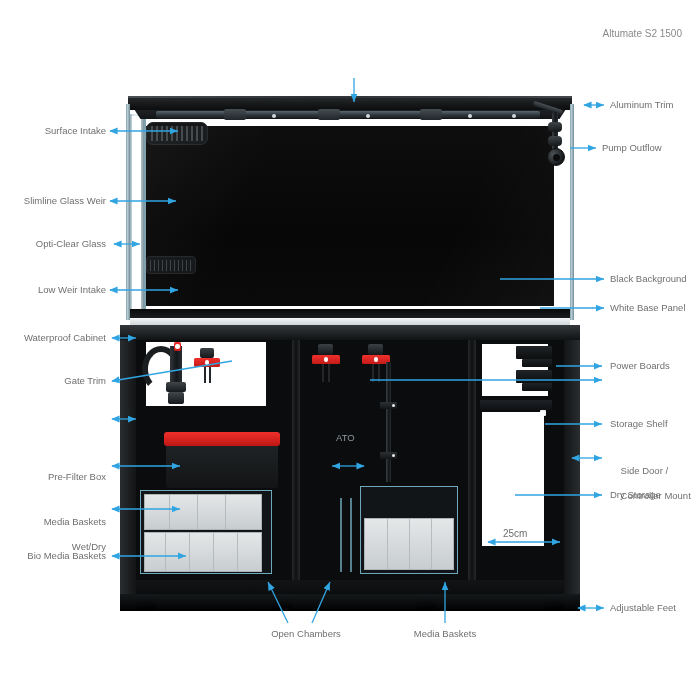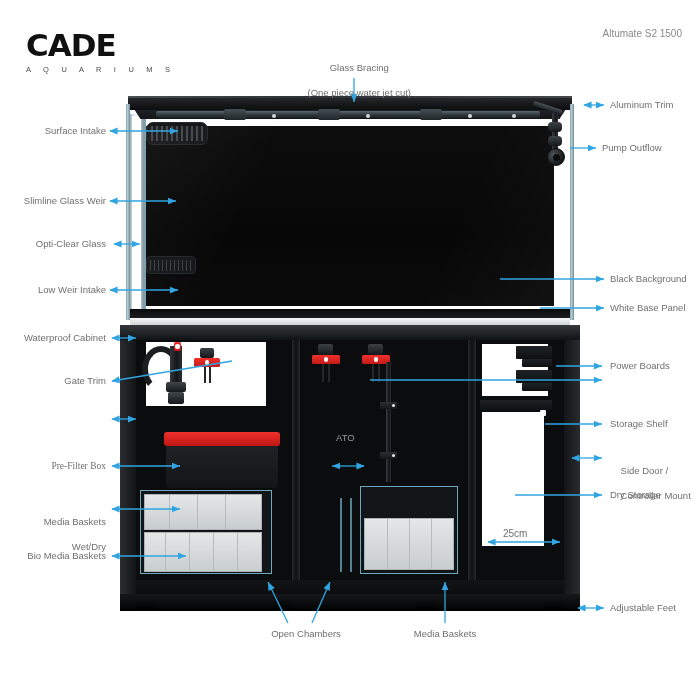--- a/index.html
+++ b/index.html
@@ -164,24 +164,20 @@
      clip-path:polygon(22% 0,78% 0,100% 72%,100% 100%,0 100%,0 72%);}
 
   .measure-txt{position:absolute;font-size:10px;color:#6f6f6f;}
   .ato-txt{position:absolute;font-size:9.5px;color:#8e9aa0;}
 </style>
 </head>
 <body>
 
 <div class="stage">
 
-  <div id="brand">
-    <div class="wordmark">CADE</div>
-    <div class="sub">A Q U A R I U M S</div>
-  </div>
   <div id="model">Altumate S2 1500</div>
 
   <div id="tank">
 
     <div id="display">
       <div class="blackbg"></div>
       <div class="glassbody" style="background:transparent;"></div>
       <div class="blackbg"></div>
 
       <div class="weir-outer"></div>
@@ -371,32 +367,28 @@
       <line x1="268" y1="583" x2="288" y2="624" marker-end="url(#ar)" transform="rotate(180 278 603)"></line>
       <line x1="330" y1="583" x2="312" y2="624" marker-end="url(#ar)" transform="rotate(180 321 603)"></line>
       <line x1="445" y1="583" x2="445" y2="624" marker-end="url(#ar)" transform="rotate(180 445 603)"></line>
 
       <line x1="348" y1="450" x2="348" y2="482" marker-start="url(#al)" marker-end="url(#ar)" transform="rotate(90 348 466)"></line>
 
       <line x1="488" y1="542" x2="560" y2="542" marker-start="url(#al)" marker-end="url(#ar)"></line>
     </g>
   </svg>
 
-  <div class="lbl c" style="left:274px;top:49px;width:160px;">
-    <span>Glass Bracing</span><br>
-    <span>(One piece water jet cut)</span>
-  </div>
 
   <div class="lbl r" style="left:6px;top:125px;width:100px;">Surface Intake</div>
   <div class="lbl r" style="left:6px;top:195px;width:100px;">Slimline Glass Weir</div>
   <div class="lbl r" style="left:6px;top:238px;width:100px;">Opti-Clear Glass</div>
   <div class="lbl r" style="left:6px;top:284px;width:100px;">Low Weir Intake</div>
   <div class="lbl r" style="left:2px;top:332px;width:104px;">Waterproof Cabinet</div>
   <div class="lbl r" style="left:6px;top:375px;width:100px;">Gate Trim</div>
-  <div class="lbl r" style="left:6px;top:460px;width:100px;font-family:Liberation Serif, serif;">Pre-Filter Box</div>
+  <div class="lbl r" style="left:6px;top:471px;width:100px;">Pre-Filter Box</div>
   <div class="lbl r" style="left:6px;top:503px;width:100px;">
     <span>Media Baskets</span><br>
     <span>Wet/Dry</span>
   </div>
   <div class="lbl r" style="left:2px;top:550px;width:104px;">Bio Media Baskets</div>
 
   <div class="lbl l" style="left:610px;top:99px;width:90px;">Aluminum Trim</div>
   <div class="lbl l" style="left:602px;top:142px;width:96px;">Pump Outflow</div>
   <div class="lbl l" style="left:610px;top:273px;width:90px;">Black Background</div>
   <div class="lbl l" style="left:610px;top:302px;width:90px;">White Base Panel</div>

